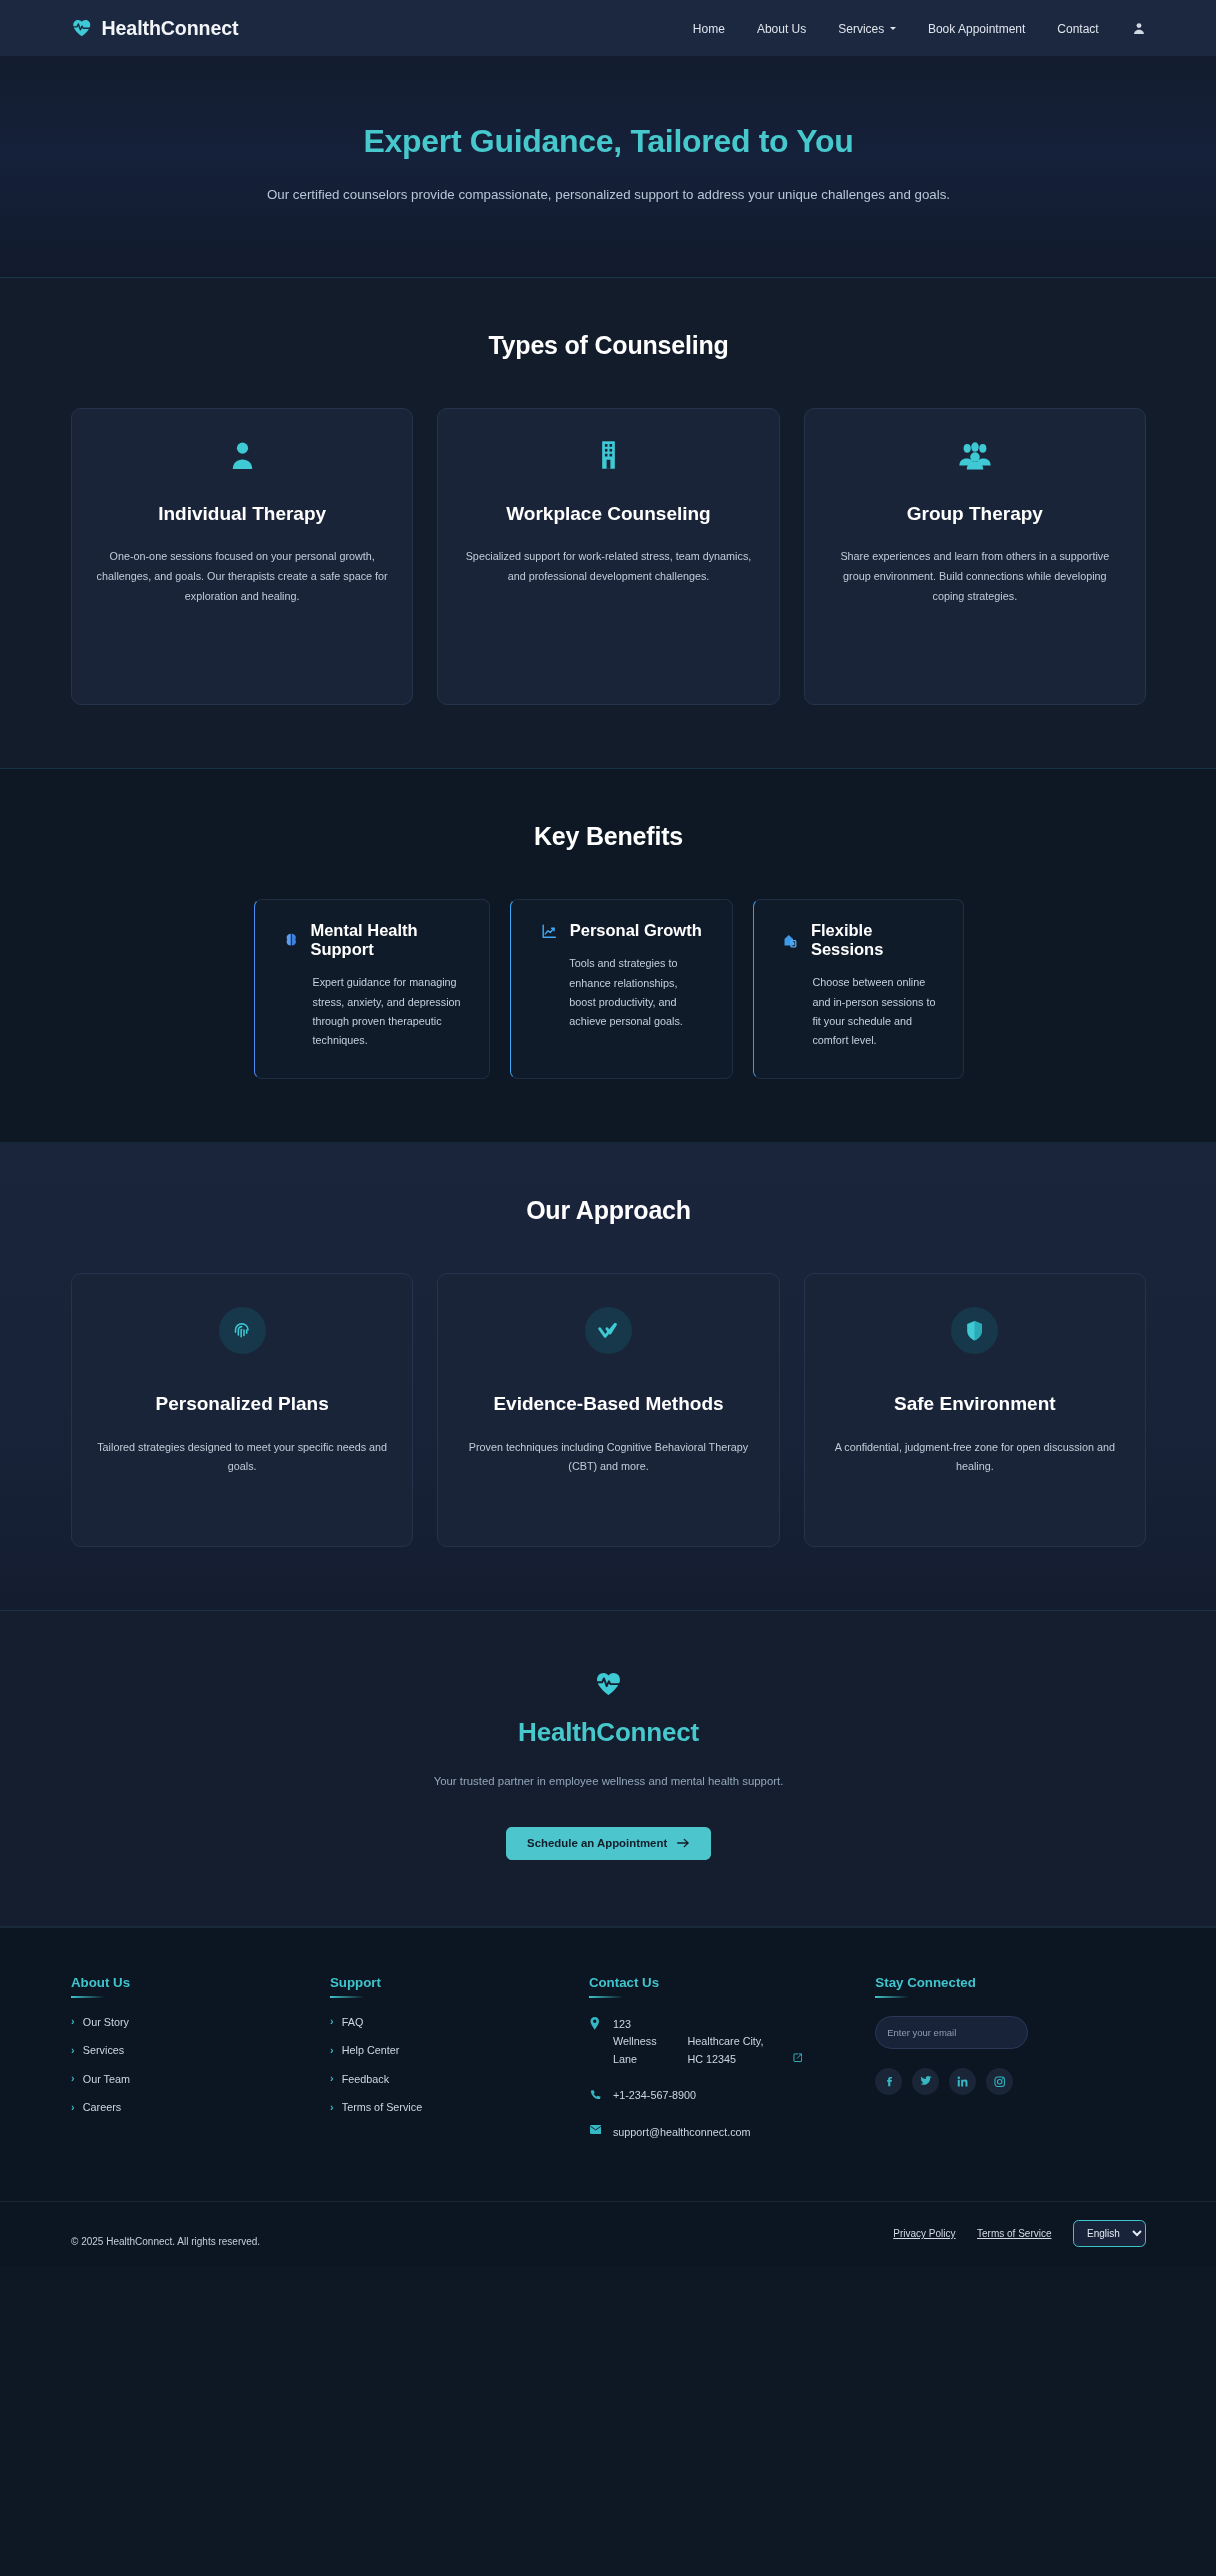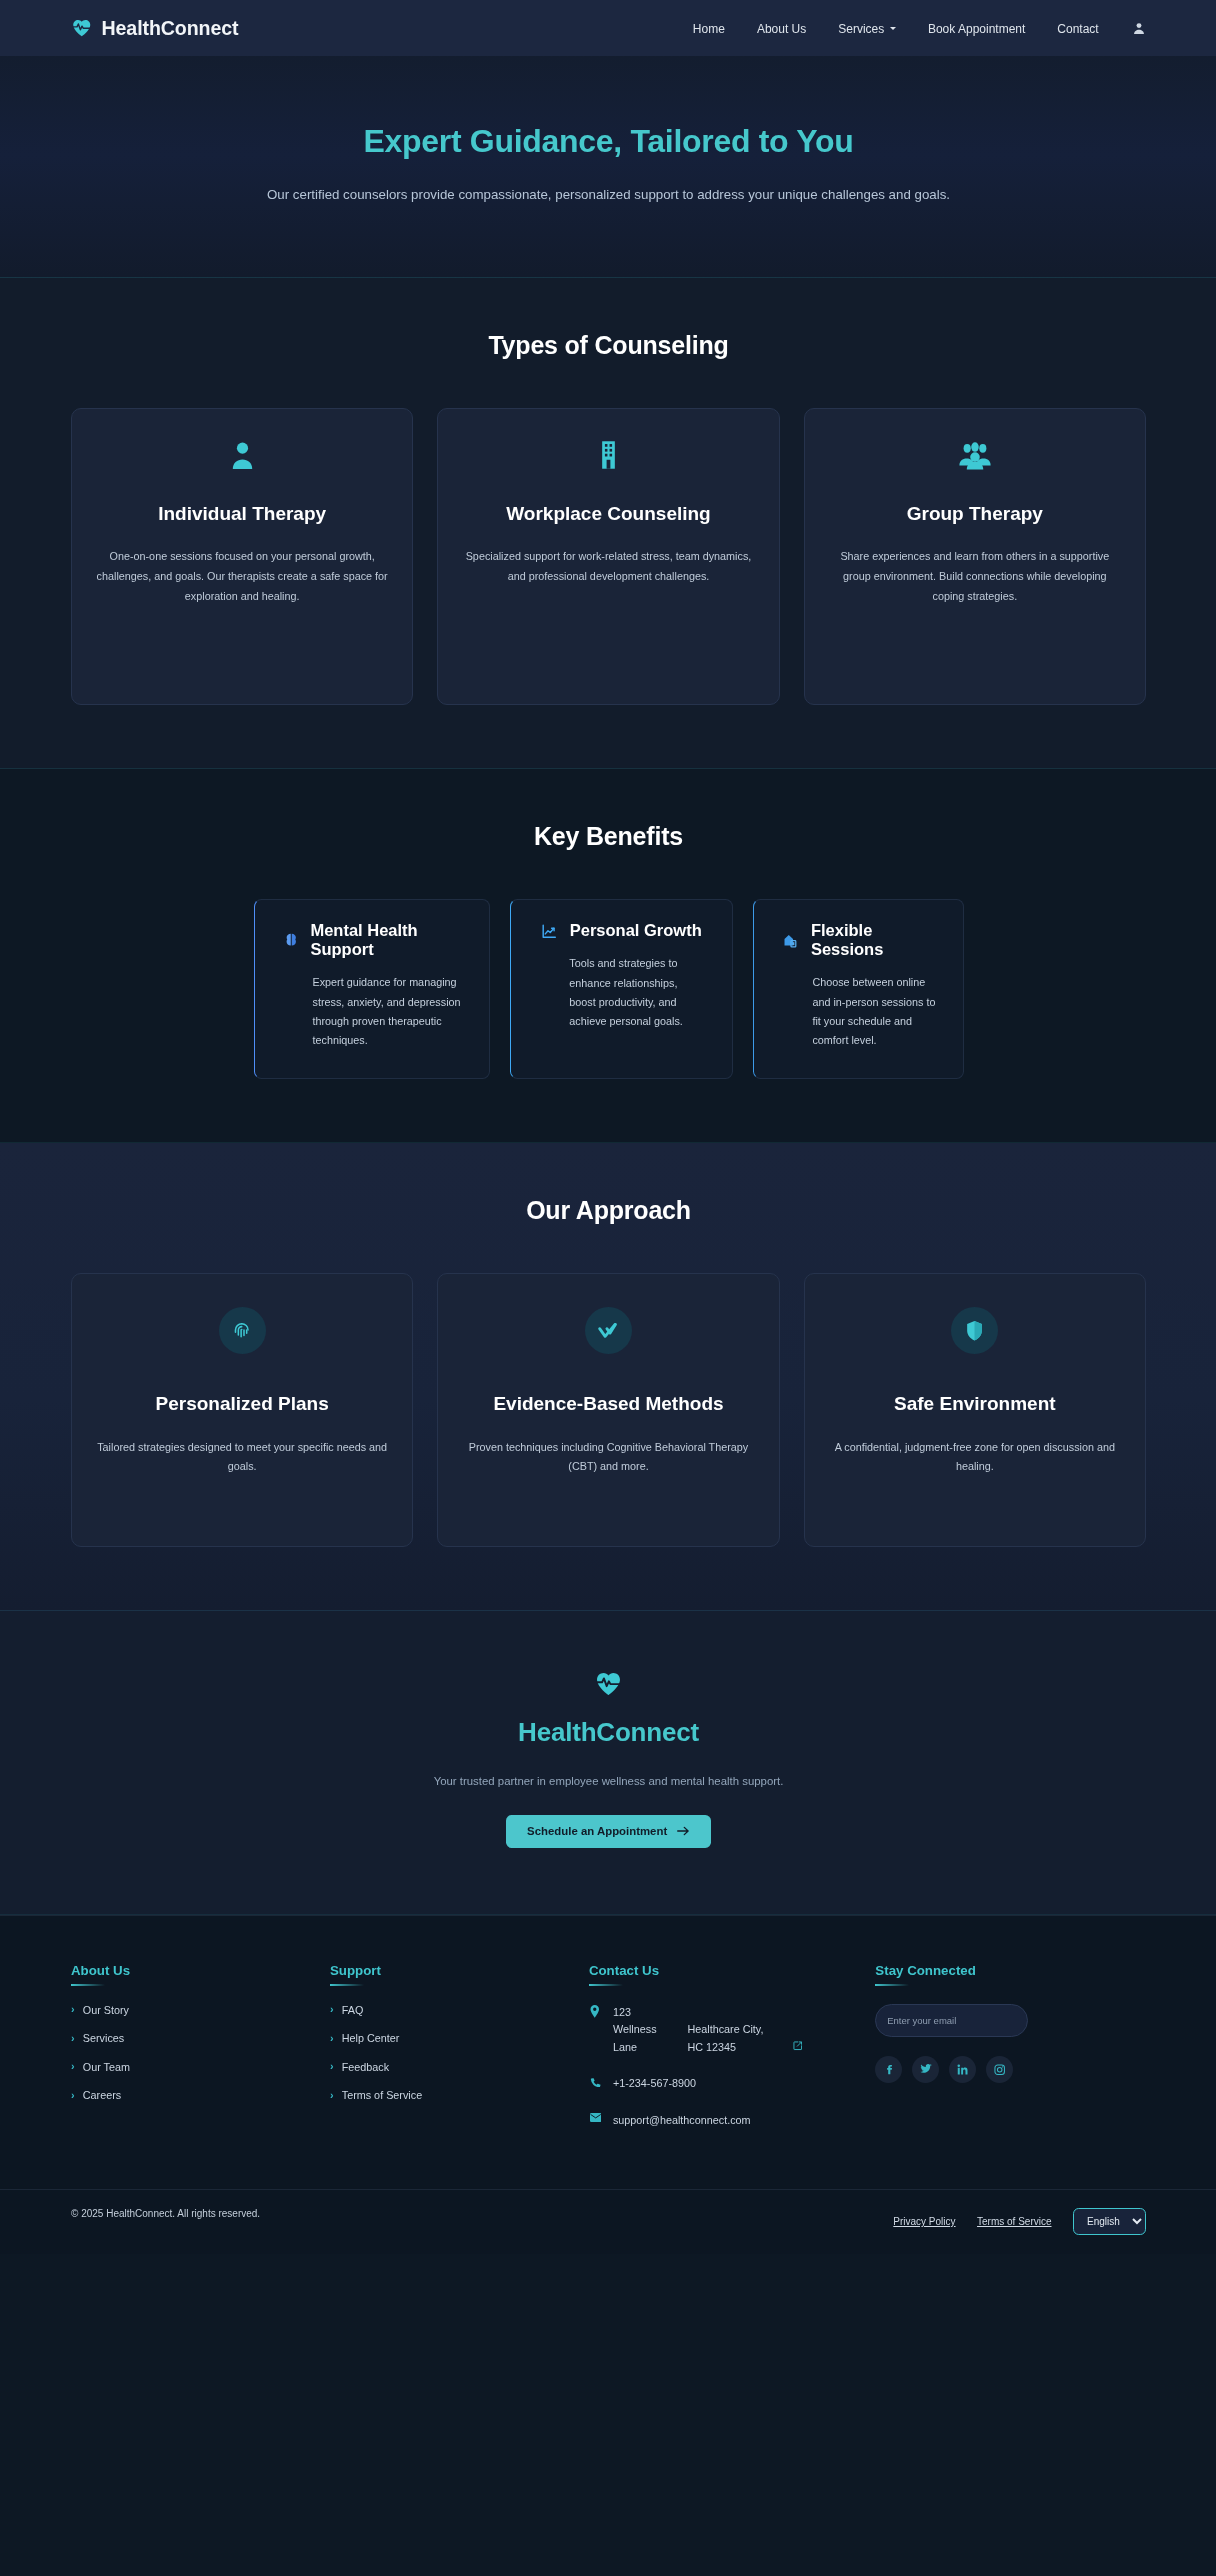--- a/index.html
+++ b/index.html
@@ -140,21 +140,21 @@
   .cta {
     background: #141e2f;
     padding: 58px 0 66px;
     text-align: center;
     border-bottom: 0.6px solid rgba(45,160,165,0.12);
   }
   .cta-mark { margin-bottom: 16.5px; }
   .cta h2 { font-size: 26px; font-weight: 700; color: #46c8cc; letter-spacing: -0.2px; }
   .cta p { margin-top: 27px; font-size: 11.4px; color: #93a6bb; }
   .cta-btn {
-    margin: 28px auto 0;
+    margin: 40px auto 0;
     display: inline-flex;
     align-items: center;
     gap: 10px;
     background: #4cc6cc;
     color: #111c29;
     font-size: 11.4px;
     font-weight: 700;
     border: none;
     border-radius: 5.7px;
     padding: 10.8px 21.5px;
@@ -233,21 +233,21 @@
     width: 27px; height: 27px; border-radius: 50%;
     background: #1a2537;
     display: flex; align-items: center; justify-content: center;
     text-decoration: none;
   }
 
   .foot-bottom {
     border-top: 0.6px solid #1b2737;
     padding: 18px 71px 19px;
     display: flex;
-    align-items: flex-start;
+    align-items: flex-end;
     justify-content: space-between;
     background: #0c1622;
   }
   .copyright { font-size: 10px; color: #c4cfdb; }
   .legal { display: flex; align-items: center; gap: 21.5px; }
   .legal a { font-size: 10px; color: #d2dbe6; text-decoration: underline; }
   .lang {
     background: #18233a;
     border: 0.6px solid #3fc5cd;
     border-radius: 5.7px;

